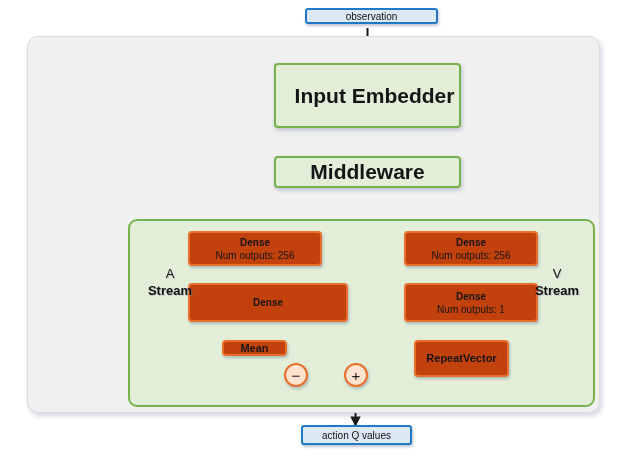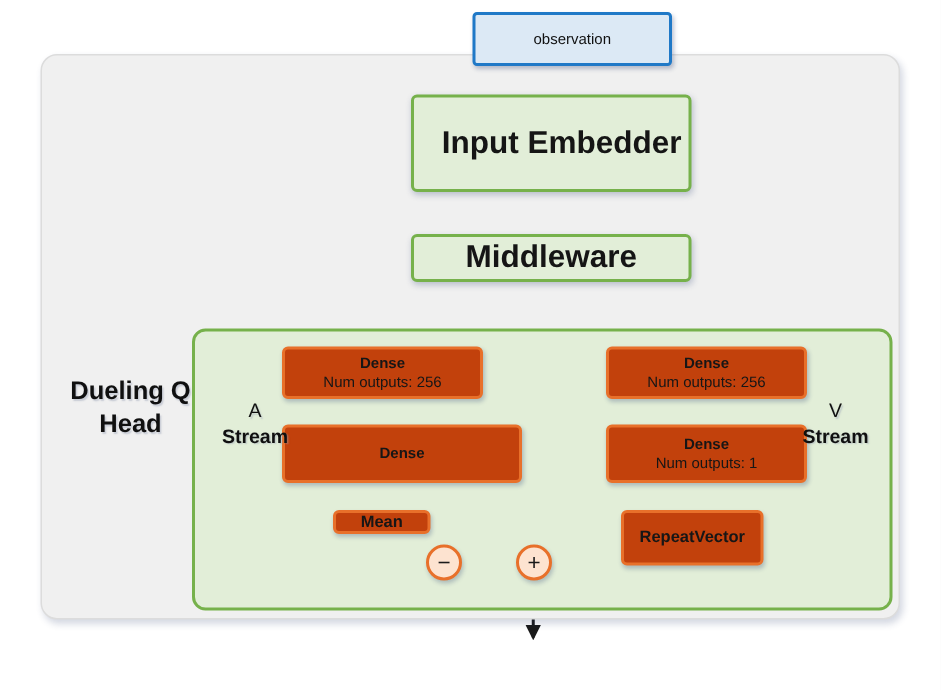--- a/index.html
+++ b/index.html
@@ -184,24 +184,27 @@
 
       <path d="M 460 359 L 460 367 Q 460 375 452 375 L 375 375" marker-end="url(#arrow)"></path>
 
       <path d="M 355.5 387 L 355.5 425" marker-end="url(#arrow)"></path>
     </g>
   </svg>
 
   <div class="outer-panel"></div>
   <div class="head-panel"></div>
 
-  <div class="node node-io" style="left:315px; top:8px; width:133px; height:36px;">
+  <div class="node node-io" style="left:305px; top:8px; width:133px; height:16px;">
     <span>observation</span>
   </div>
 
+  <div class="node node-io" style="left:301px; top:425px; width:111px; height:20px;">
+    <span>action Q values</span>
+  </div>
 
   <div class="node node-green" style="left:274px; top:63px; width:187px; height:65px;padding-left:14px;">
     <span>Input Embedder</span>
   </div>
 
   <div class="node node-green" style="left:274px; top:156px; width:187px; height:32px;">
     <span>Middleware</span>
   </div>
 
   <div class="node node-orange" style="left:188px; top:231px; width:134px; height:35px;">
@@ -232,24 +235,20 @@
   </div>
 
   <div class="op" style="left:284px; top:363px;">
     <span>−</span>
   </div>
 
   <div class="op" style="left:344px; top:363px;">
     <span>+</span>
   </div>
 
-  <div class="label label-head" style="left:32px; top:250px;">
-    <div>Dueling Q</div>
-    <div>Head</div>
-  </div>
 
   <div class="label label-stream" style="left:138px; top:265px;">
     <div>A</div>
     <b>Stream</b>
   </div>
 
   <div class="label label-stream" style="left:525px; top:265px;">
     <div>V</div>
     <b>Stream</b>
   </div>

